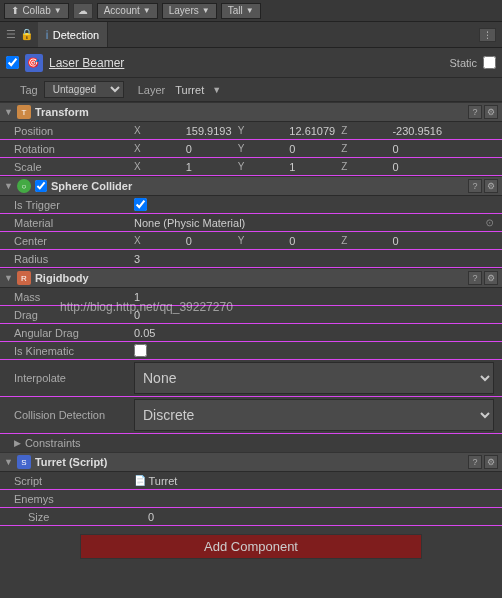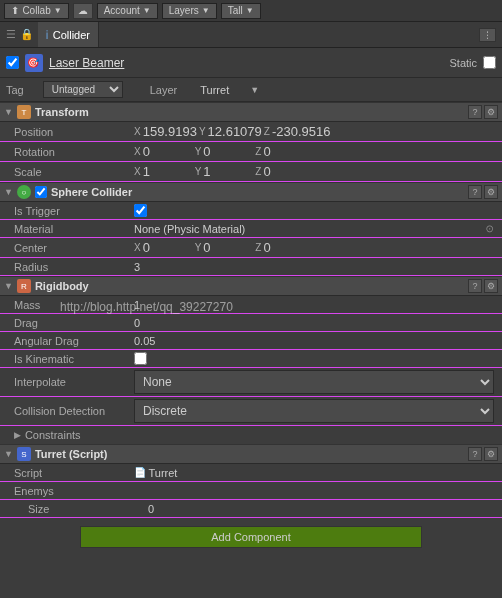--- a/index.html
+++ b/index.html
@@ -98,22 +98,22 @@
       font-size: 10px;
     }
     .obj-name { color: #ddd; font-size: 12px; flex: 1; text-decoration: underline; }
     .static-label { color: #bbb; font-size: 11px; }
     .static-checkbox { width: 13px; height: 13px; }
 
     
     .tag-layer-row {
       display: flex;
       align-items: center;
-      padding: 3px 6px;
-      gap: 19px;
+      padding: 3px 20px;
+      gap: 6px;
       background: #3c3c3c;
       border-bottom: 1px solid #2a2a2a;
     }
     .tag-label { color: #aaa; font-size: 11px; }
     .tag-select {
       background: #4a4a4a;
       border: 1px solid #2a2a2a;
       color: #ccc;
       font-size: 10px;
       padding: 1px 4px;
@@ -170,31 +170,31 @@
     .xyz-row {
       display: flex;
       align-items: center;
       gap: 2px;
       flex: 1;
     }
     .xyz-item {
       display: flex; align-items: center; gap: 2px;
     }
     .xyz-label { color: #aaa; font-size: 10px; }
-    .xyz-val { color: #ccc; font-size: 13px; min-width: 50px; }
+    .xyz-val { color: #ccc; font-size: 11px; min-width: 50px; margin-left: 43px; }
 
     
     .field-select {
       background: #4a4a4a;
       border: 1px solid #2a2a2a;
       color: #ccc;
-      font-size: 12px;
+      font-size: 14px;
       padding: 1px 4px;
       width: 100%;
-      height: 24px;
+      height: 32px;
     }
 
     
     .icon-transform { background: #cc8844; }
     .icon-script { background: #4466cc; }
 
     .watermark {
       position: absolute;
       top: 300px;
       left: 60px;
@@ -203,24 +203,24 @@
       pointer-events: none;
       white-space: nowrap;
     }
 
     
     .add-component-row {
       padding: 8px 80px;
     }
     .add-component-btn {
       width: 100%;
-      background: #4d7c0f;
+      background: #7f1d1d;
       border: 1px solid #333;
       color: #ccc;
-      font-size: 11px;
+      font-size: 13px;
       padding: 4px;
       cursor: pointer;
       text-align: center;
     }
 
     .constraints-row {
       display: flex;
       align-items: center;
       padding: 2px 8px 2px 14px;
       min-height: 18px;
@@ -261,21 +261,21 @@
   </button>
 </div>
 
 <div class="tab-bar">
   <div style="display:flex;align-items:center;padding:0 4px;color:#888;font-size:11px">
     <span style="cursor:pointer">☰</span>
     <span style="margin-left:4px">🔒</span>
   </div>
   <div class="tab-item active">
     <span style="color:#6699cc;font-size:12px">ℹ</span>
-    <span>Collider</span>
+    <span>Detection</span>
   </div>
   <div class="tab-right">
     <button class="tab-small-btn">⋮</button>
   </div>
 </div>
 
 <div class="inspector-content">
 
   <div class="obj-header">
     <input type="checkbox" class="obj-checkbox" checked="" style="">

